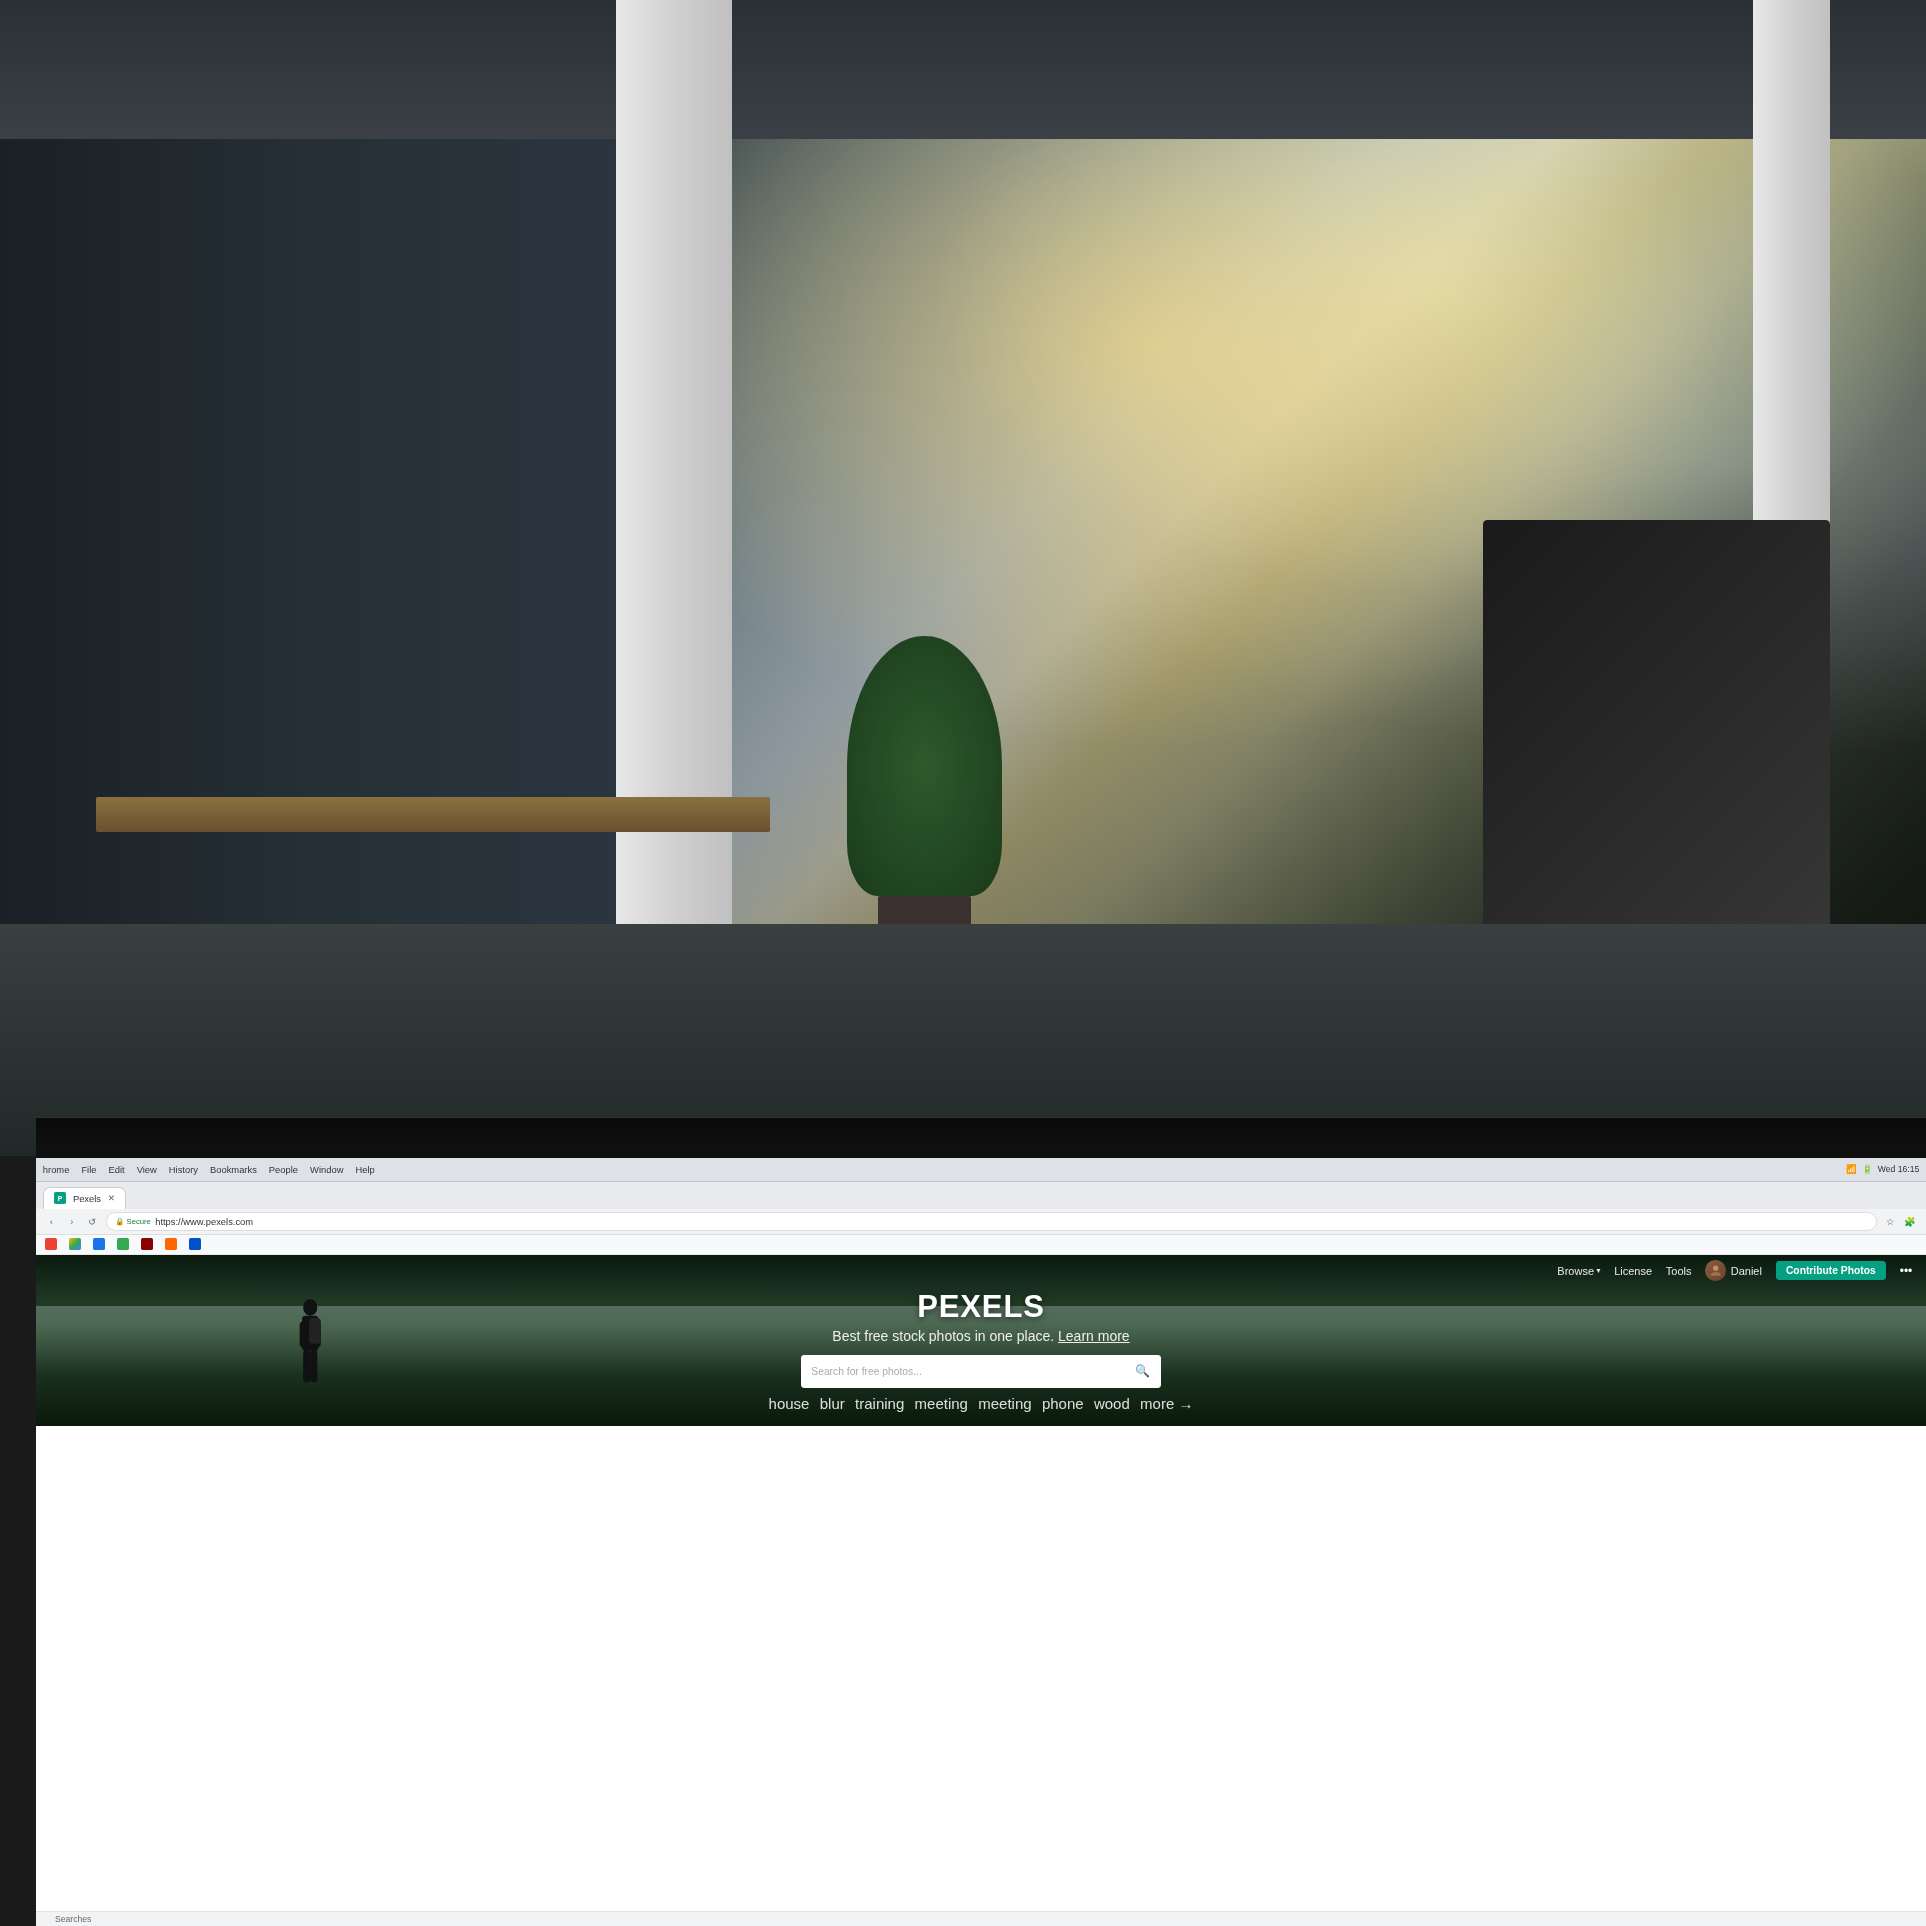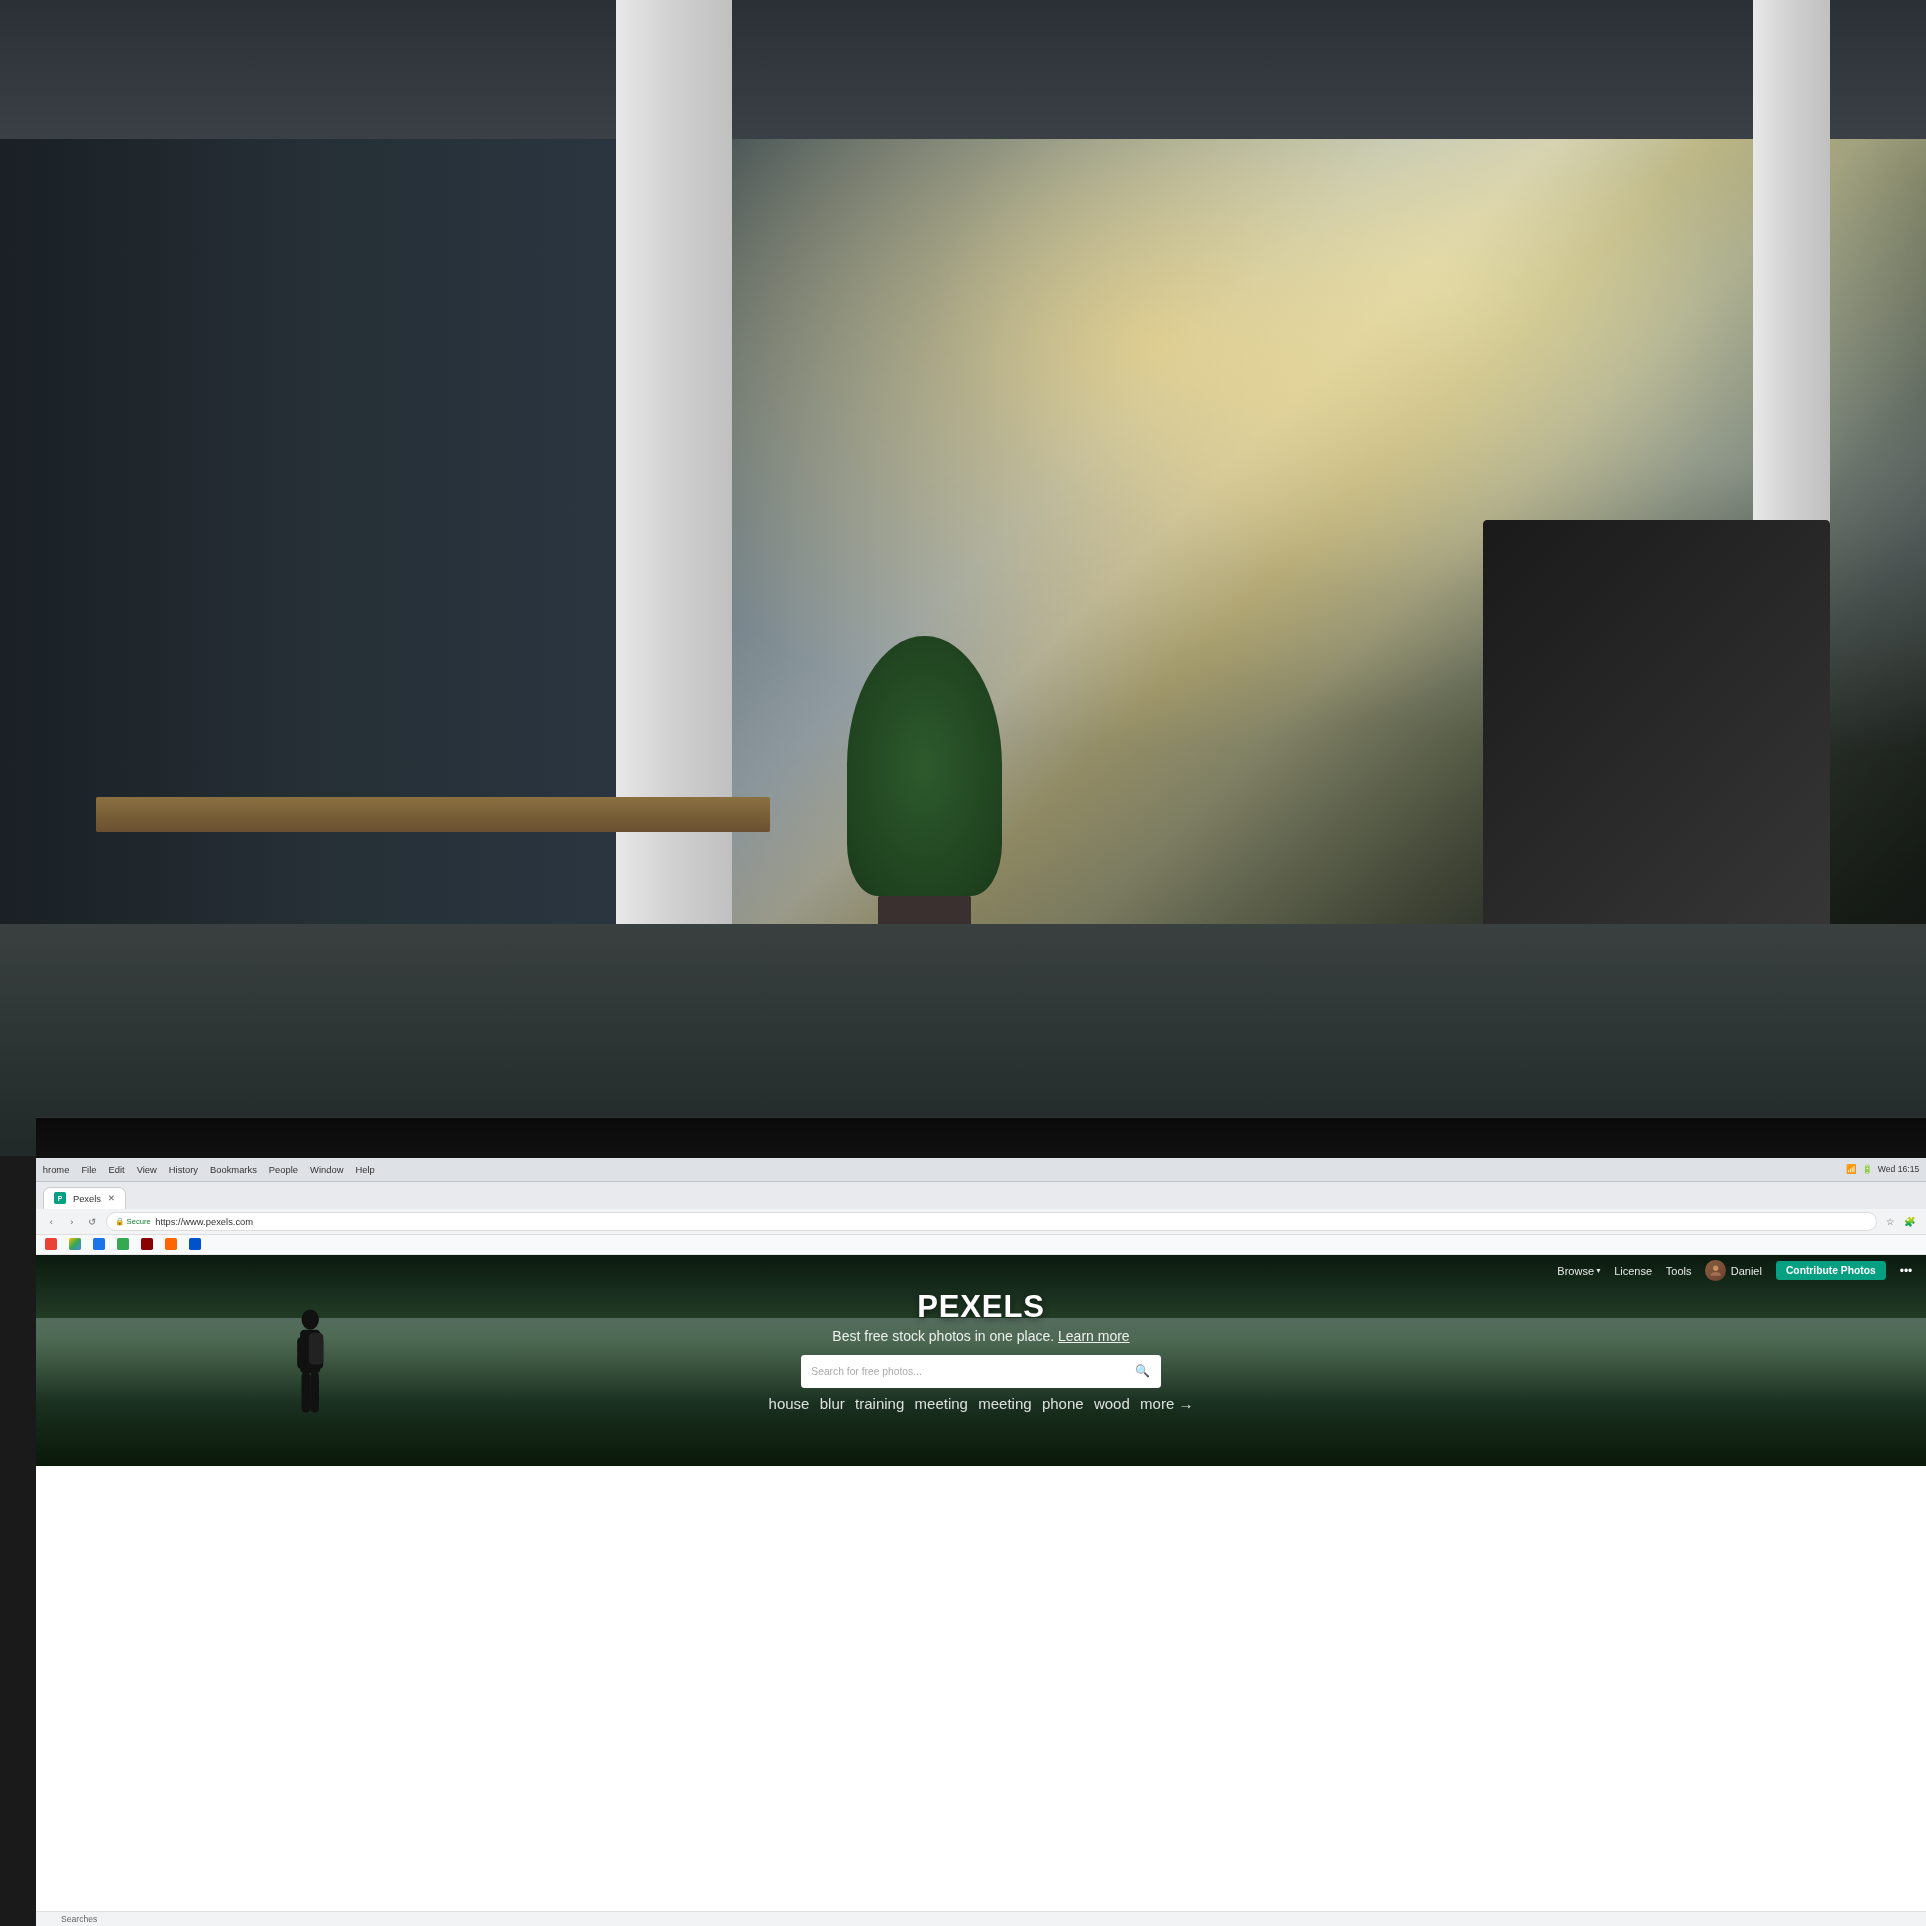--- a/index.html
+++ b/index.html
@@ -319,21 +319,21 @@
 
     
     .pexels-site {
       background: #000;
       position: relative;
       overflow: hidden;
     }
 
     .pexels-hero {
       position: relative;
-      height: 211px;
+      height: 171px;
       background: linear-gradient(to bottom right, #1a2a1e, #2a4030, #1e3828, #263020);
       overflow: hidden;
       text-decoration: underline;
     }
 
     .hero-forest {
       position: absolute;
       inset: 0;
       background: 
         linear-gradient(to bottom, #0a1a0e 0%, #1a3020 20%, #2a4828 40%, #1a3020 70%, #0a1808 100%);
@@ -487,21 +487,21 @@
     .status-bar {
       position: absolute;
       bottom: 0;
       left: 0;
       right: 0;
       height: 15.4px;
       background: #f1f3f4;
       border-top: 0.9px solid #e0e0e0;
       display: flex;
       align-items: center;
-      padding: 0 25px;
+      padding: 0 19px;
       font-size: 8.6px;
       color: #666;
     }
   </style>
 </head>
 <body>
 
 <div class="background-photo">
   <div class="bg-overlay"></div>
   <div class="dark-walls"></div>

